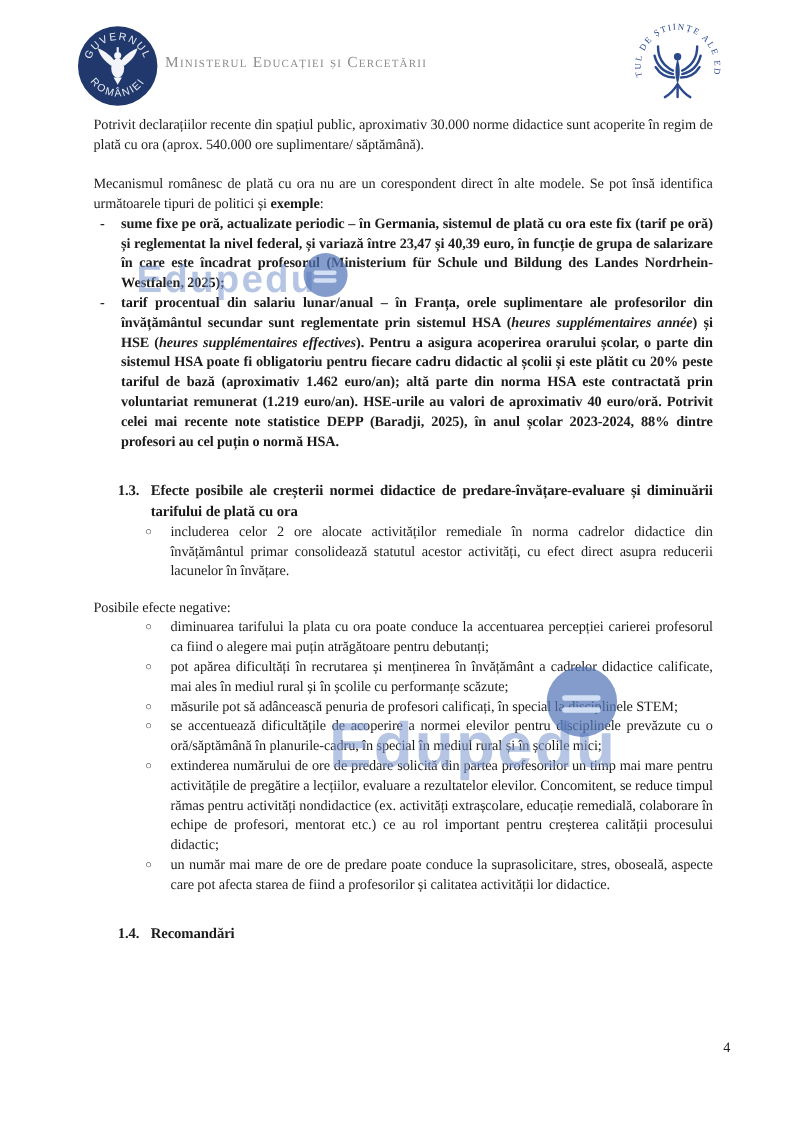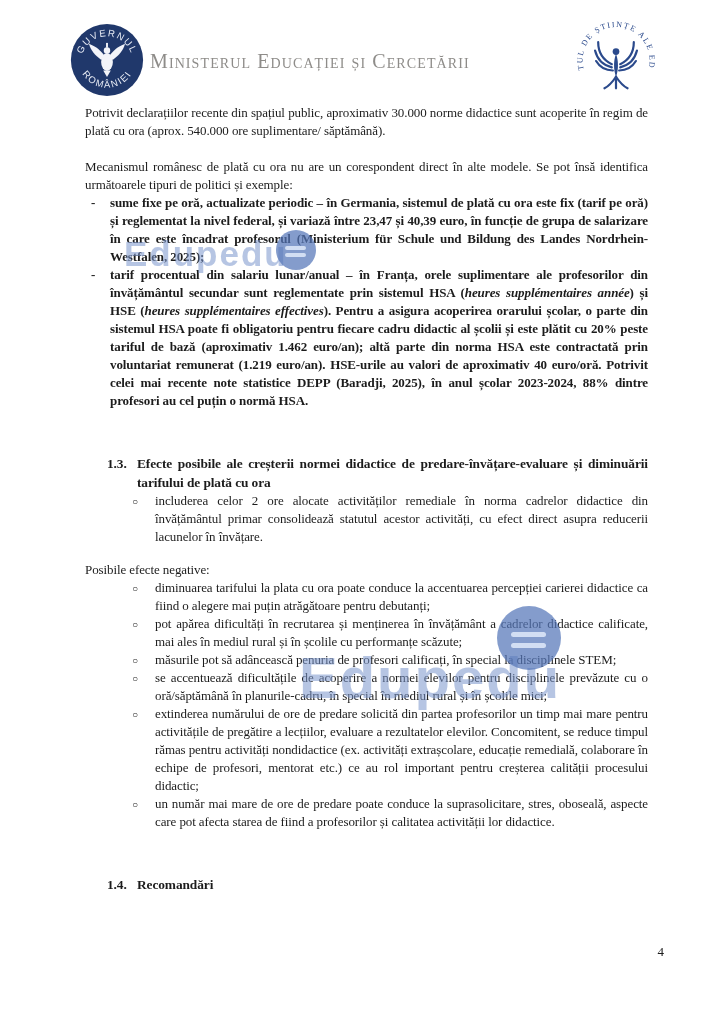--- a/index.html
+++ b/index.html
@@ -3,44 +3,44 @@
 <meta charset="utf-8">
 <style>
   html,body{margin:0;padding:0;background:#ffffff;}
   .page{position:relative;width:724px;height:1024px;background:#ffffff;overflow:hidden;
         font-family:"Liberation Serif",serif;color:#1c1c1c;}
 
   
   .header{position:absolute;left:0;top:0;width:724px;height:104px;}
   .gov-logo{position:absolute;left:69px;top:22px;width:76px;height:76px;}
   .ministry-name{position:absolute;left:150px;top:50px;font-family:"Liberation Serif",serif;
-        font-variant:small-caps;font-size:20px;letter-spacing:1.1px;color:#8e8c89;}
+        font-variant:small-caps;font-size:14px;letter-spacing:1.1px;color:#8e8c89;}
   .institute-seal{position:absolute;left:572px;top:16px;width:88px;height:88px;}
 
   
   .main{position:absolute;left:85px;top:104px;width:563px;font-size:13px;line-height:18px;
         text-align:justify;letter-spacing:-0.1px;}
   .main p{margin:0;}
   .para-gap{margin-top:18px !important;}
 
   ul.dash-list{list-style:none;margin:0;padding:0;font-weight:bold;}
   ul.dash-list li{position:relative;padding-left:25px;}
   ul.dash-list li::before{content:"-";position:absolute;left:6px;top:0;}
 
-  .sec-heading{position:relative;margin:44px 0 0 22px;padding-left:30px;
+  .sec-heading{position:relative;margin:26px 0 0 22px;padding-left:30px;
         font-size:13.4px;font-weight:bold;text-align:justify;line-height:19px;}
   .sec-heading .sec-num{position:absolute;left:0;top:0;}
   .label-line{margin-top:15px !important;}
 
   ul.o-list{list-style:none;margin:0;padding:0;}
   ul.o-list li{position:relative;padding-left:70px;}
   ul.o-list li::before{content:"○";position:absolute;left:47px;top:1px;font-size:10px;}
 
   .italic{font-style:italic;}
-  .bold{font-weight:normal;}
+  .bold{font-weight:bold;}
 
   
   .watermark{position:absolute;pointer-events:none;z-index:5;
         font-family:"Liberation Sans",sans-serif;font-weight:bold;}
   .wm-text{color:rgba(122,150,204,0.55);letter-spacing:2px;margin-left:16px;}
   .wm-circle{position:absolute;border-radius:50%;background:rgba(84,118,184,0.72);}
   .wm-circle .bars{position:absolute;left:22%;top:40%;width:54%;height:9%;
         background:rgba(214,225,244,0.95);border-radius:3px;}
   .wm1{left:108px;top:226px;width:230px;height:50px;}
   .wm1 .wm-text{position:absolute;left:0;top:8px;font-size:35px;}
@@ -136,21 +136,21 @@
       <span class="sec-num">1.3.</span>
       <span>Efecte posibile ale creșterii normei didactice de predare-învățare-evaluare și diminuării tarifului de plată cu ora</span>
     </h2>
 
     <ul class="o-list">
       <li><span>includerea celor 2 ore alocate activităților remediale în norma cadrelor didactice din învățământul primar consolidează statutul acestor activități, cu efect direct asupra reducerii lacunelor în învățare.</span></li>
     </ul>
 
     <p class="label-line">Posibile efecte negative:</p>
     <ul class="o-list">
-      <li><span>diminuarea tarifului la plata cu ora poate conduce la accentuarea percepției carierei didactice ca fiind o alegere mai puțin atrăgătoare pentru debutanți;</span></li>
+      <li><span>diminuarea tarifului la plata cu ora poate conduce la accentuarea percepției carierei profesorul ca fiind o alegere mai puțin atrăgătoare pentru debutanți;</span></li>
       <li><span>pot apărea dificultăți în recrutarea și menținerea în învățământ a cadrelor didactice calificate, mai ales în mediul rural și în școlile cu performanțe scăzute;</span></li>
       <li><span>măsurile pot să adâncească penuria de profesori calificați, în special la disciplinele STEM;</span></li>
       <li><span>se accentuează dificultățile de acoperire a normei elevilor pentru disciplinele prevăzute cu o oră/săptămână în planurile-cadru, în special în mediul rural și în școlile mici;</span></li>
       <li><span>extinderea numărului de ore de predare solicită din partea profesorilor un timp mai mare pentru activitățile de pregătire a lecțiilor, evaluare a rezultatelor elevilor. Concomitent, se reduce timpul rămas pentru activități nondidactice (ex. activități extrașcolare, educație remedială, colaborare în echipe de profesori, mentorat etc.) ce au rol important pentru creșterea calității procesului didactic;</span></li>
       <li><span>un număr mai mare de ore de predare poate conduce la suprasolicitare, stres, oboseală, aspecte care pot afecta starea de fiind a profesorilor și calitatea activității lor didactice.</span></li>
     </ul>
 
     <h2 class="sec-heading">
       <span class="sec-num">1.4.</span>
       <span>Recomandări</span>

